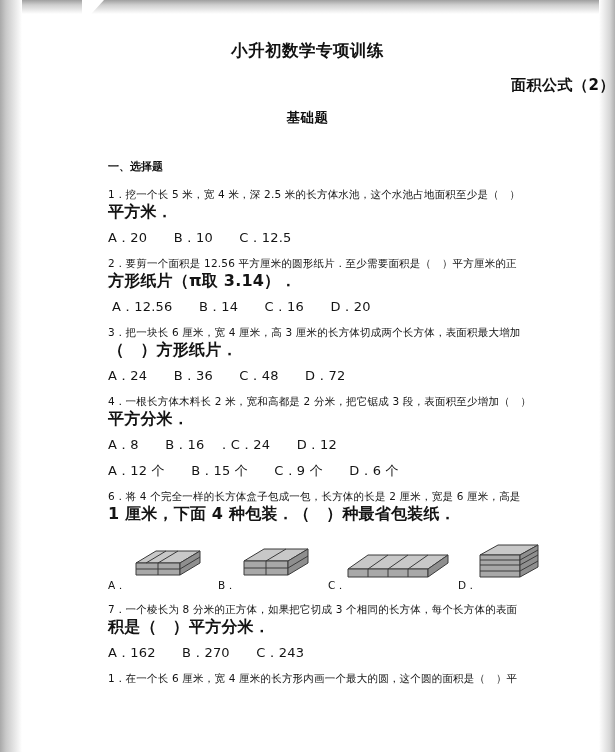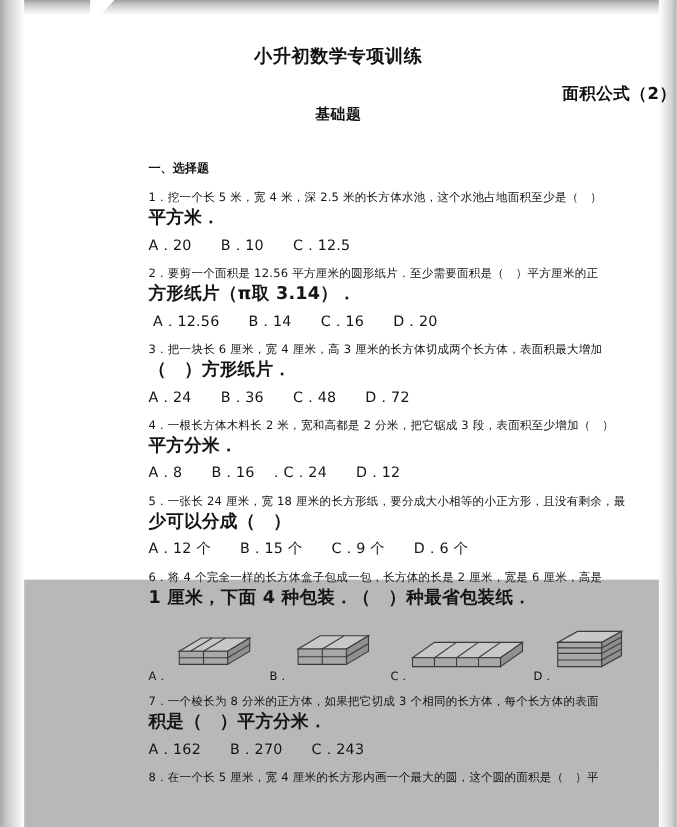--- a/index.html
+++ b/index.html
@@ -11,21 +11,21 @@
     height: 752px;
     background: #b8b8b8;
     font-family: "DejaVu Sans", "Liberation Sans", sans-serif;
     overflow: hidden;
   }
   .page {
     position: absolute;
     left: 0;
     top: 0;
     width: 615px;
-    height: 527px;
+    height: 752px;
     background: #ffffff;
   }
   
   .edge-left {
     position: absolute;
     left: 0; top: 0;
     width: 22px; height: 752px;
     background: linear-gradient(to right, #a9a9a9 0px, #c9c9c9 6px, #ffffff 22px);
   }
   .edge-right {
@@ -69,27 +69,27 @@
     font-weight: bold;
     color: #111;
     margin-top: 14px;
     letter-spacing: 0.5px;
     text-align: right;
   }
   .doc-subsubtitle {
     font-size: 13.5px;
     font-weight: bold;
     color: #111;
+    margin-top: 14px;
     letter-spacing: 0.5px;
   }
   .body-area {
     margin-top: 32px;
     padding-left: 108px;
     padding-right: 32px;
-    margin-left: 27px;
   }
   .section-head {
     font-size: 11px;
     font-weight: bold;
     color: #111;
     margin-bottom: 12px;
   }
   .q {
     font-size: 10.5px;
     color: #141414;
@@ -176,24 +176,20 @@
         <div class="q-line2">（　）方形纸片．</div>
       </div>
       <div class="opts">A．24　　B．36　　C．48　　D．72</div>
 
       <div class="q">
         <div>4．一根长方体木料长 2 米，宽和高都是 2 分米，把它锯成 3 段，表面积至少增加（　）</div>
         <div class="q-line2">平方分米．</div>
       </div>
       <div class="opts">A．8　　B．16　．C．24　　D．12</div>
 
-      <div class="q">
-        <div>5．一张长 24 厘米，宽 18 厘米的长方形纸，要分成大小相等的小正方形，且没有剩余，最</div>
-        <div class="q-line2">少可以分成（　）</div>
-      </div>
       <div class="opts">A．12 个　　B．15 个　　C．9 个　　D．6 个</div>
 
       <div class="q">
         <div>6．将 4 个完全一样的长方体盒子包成一包，长方体的长是 2 厘米，宽是 6 厘米，高是</div>
         <div class="q-line2">1 厘米，下面 4 种包装．（　）种最省包装纸．</div>
       </div>
 
       <div class="figrow">
 
         <div class="figitem" style="left:0px; width:110px; height:62px;">
@@ -264,18 +260,18 @@
         </div>
       </div>
 
       <div class="q" style="margin-top:8px;">
         <div>7．一个棱长为 8 分米的正方体，如果把它切成 3 个相同的长方体，每个长方体的表面</div>
         <div class="q-line2">积是（　）平方分米．</div>
       </div>
       <div class="opts">A．162　　B．270　　C．243</div>
 
       <div class="q">
-        <div>8．在一个长 5 厘米，宽 4 厘米的长方形内画一个最大的圆，这个圆的面积是（　）平</div>
+        <div>1．在一个长 6 厘米，宽 4 厘米的长方形内画一个最大的圆，这个圆的面积是（　）平</div>
       </div>
 
     </div>
   </div>
 </div>
 
 </body></html>

